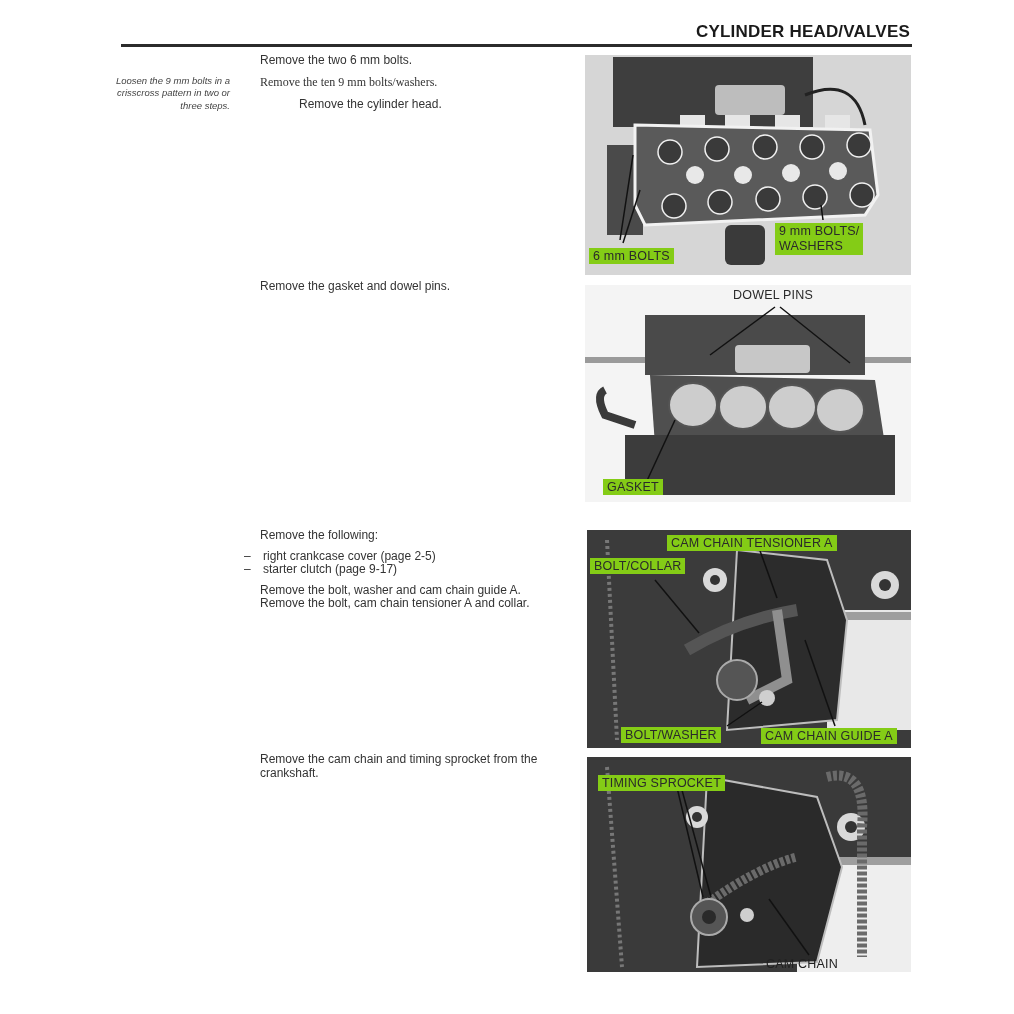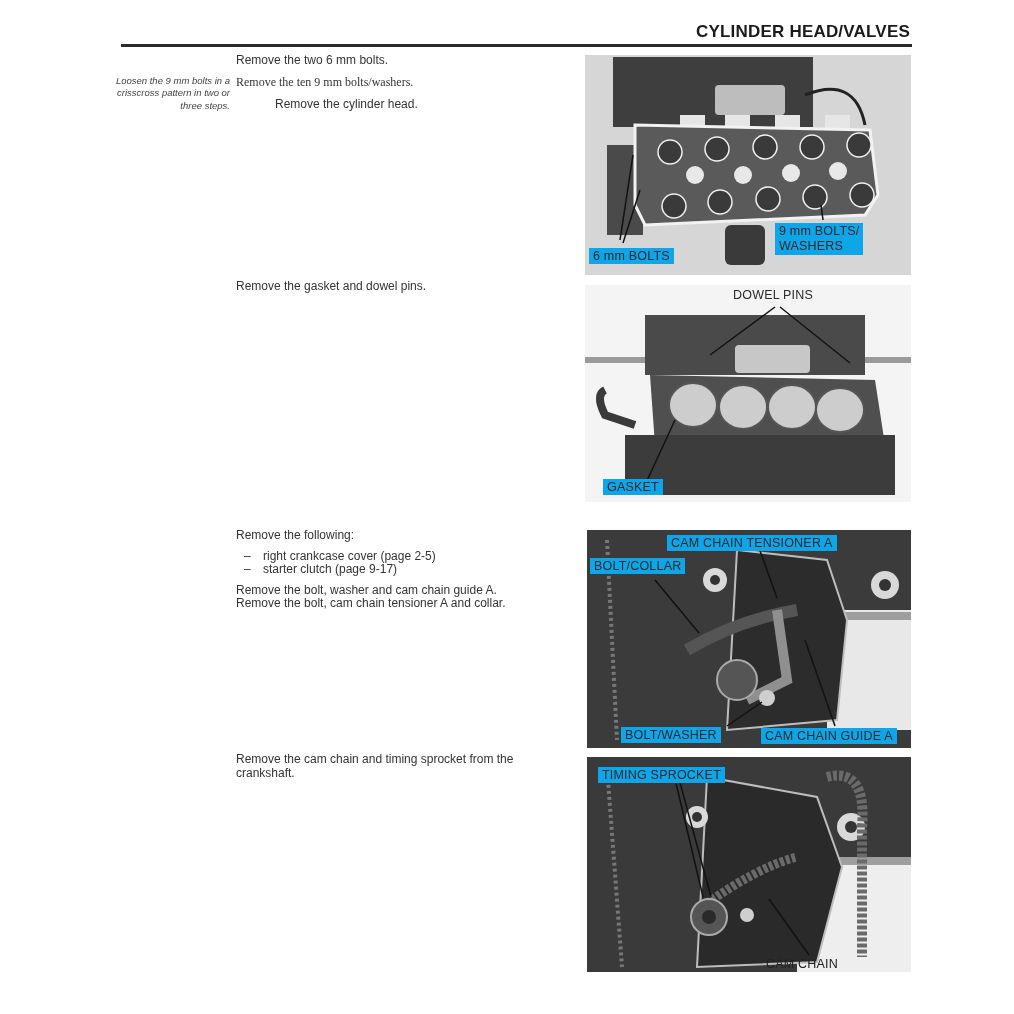--- a/index.html
+++ b/index.html
@@ -3,27 +3,27 @@
 <meta charset="utf-8">
 <style>
   html, body { margin:0; padding:0; background:#ffffff; }
   body { width:1014px; height:1014px; position:relative; overflow:hidden;
          font-family:"Liberation Sans", "DejaVu Sans", sans-serif; color:#2a2a2a; }
   .section-title { position:absolute; right:104px; top:22px; font-size:17px; font-weight:bold;
          letter-spacing:0.2px; color:#1a1a1a; }
   .rule { position:absolute; left:121px; top:44px; width:791px; height:3px; background:#2b2b2b; }
   .side-note { position:absolute; left:108px; top:75px; width:122px; text-align:right;
          font-style:italic; font-size:9.5px; line-height:12.3px; color:#444; }
-  .step { position:absolute; left:236px; font-size:12px; line-height:15px; color:#333;text-align:right; }
+  .step { position:absolute; left:260px; font-size:12px; line-height:15px; color:#333;text-align:right; }
   .step-list { position:absolute; left:244px; font-size:12px; line-height:13px; color:#333; margin:0; padding:0; list-style:none; }
   .step-list li { position:relative; padding-left:19px; }
   .step-list li .dash { position:absolute; left:0; top:0; }
   .photo { position:absolute; overflow:hidden; background:#cfcfcf; }
   .photo svg { position:absolute; left:0; top:0; width:100%; height:100%; }
-  .callout { position:absolute; background:#0ea5e9; color:#2a2a2a; font-size:12.5px; line-height:14px;
+  .callout { position:absolute; background:#84cc16; color:#2a2a2a; font-size:12.5px; line-height:14px;
          padding:1px 4px; white-space:nowrap; letter-spacing:0.2px; }
   .callout.plain { background:transparent; }
 </style>
 </head>
 <body>
 
 <div class="section-title">CYLINDER HEAD/VALVES</div>
 <div class="rule"></div>
 
 <div class="side-note">Loosen the 9 mm bolts in a crisscross pattern in two or three steps.</div>
@@ -146,15 +146,15 @@
     <path d="M240 20 Q280 10 275 70 L275 200" stroke="#6a6a6a" stroke-width="10" fill="none" stroke-dasharray="4 2"></path>
     <path d="M115 150 Q170 110 210 100" stroke="#6a6a6a" stroke-width="9" fill="none" stroke-dasharray="4 2"></path>
     <circle cx="122" cy="160" r="18" fill="#555" stroke="#aaa" stroke-width="2"></circle>
     <circle cx="122" cy="160" r="7" fill="#2a2a2a"></circle>
     <circle cx="160" cy="158" r="7" fill="#cfcfcf"></circle>
     <line x1="20" y1="10" x2="35" y2="210" stroke="#777" stroke-width="4" stroke-dasharray="3 3"></line>
     <line x1="88" y1="22" x2="116" y2="140" stroke="#111" stroke-width="1.5"></line>
     <line x1="92" y1="22" x2="124" y2="140" stroke="#111" stroke-width="1.5"></line>
     <line x1="222" y1="198" x2="182" y2="142" stroke="#111" stroke-width="1.5"></line>
   </svg>
-  <div class="callout" style="left:11px; top:10px;">TIMING SPROCKET</div>
+  <div class="callout" style="left:11px; top:18px;">TIMING SPROCKET</div>
   <div class="callout plain" style="left:175px; top:199px; color:#222;">CAM CHAIN</div>
 </div>
 
 </body></html>

